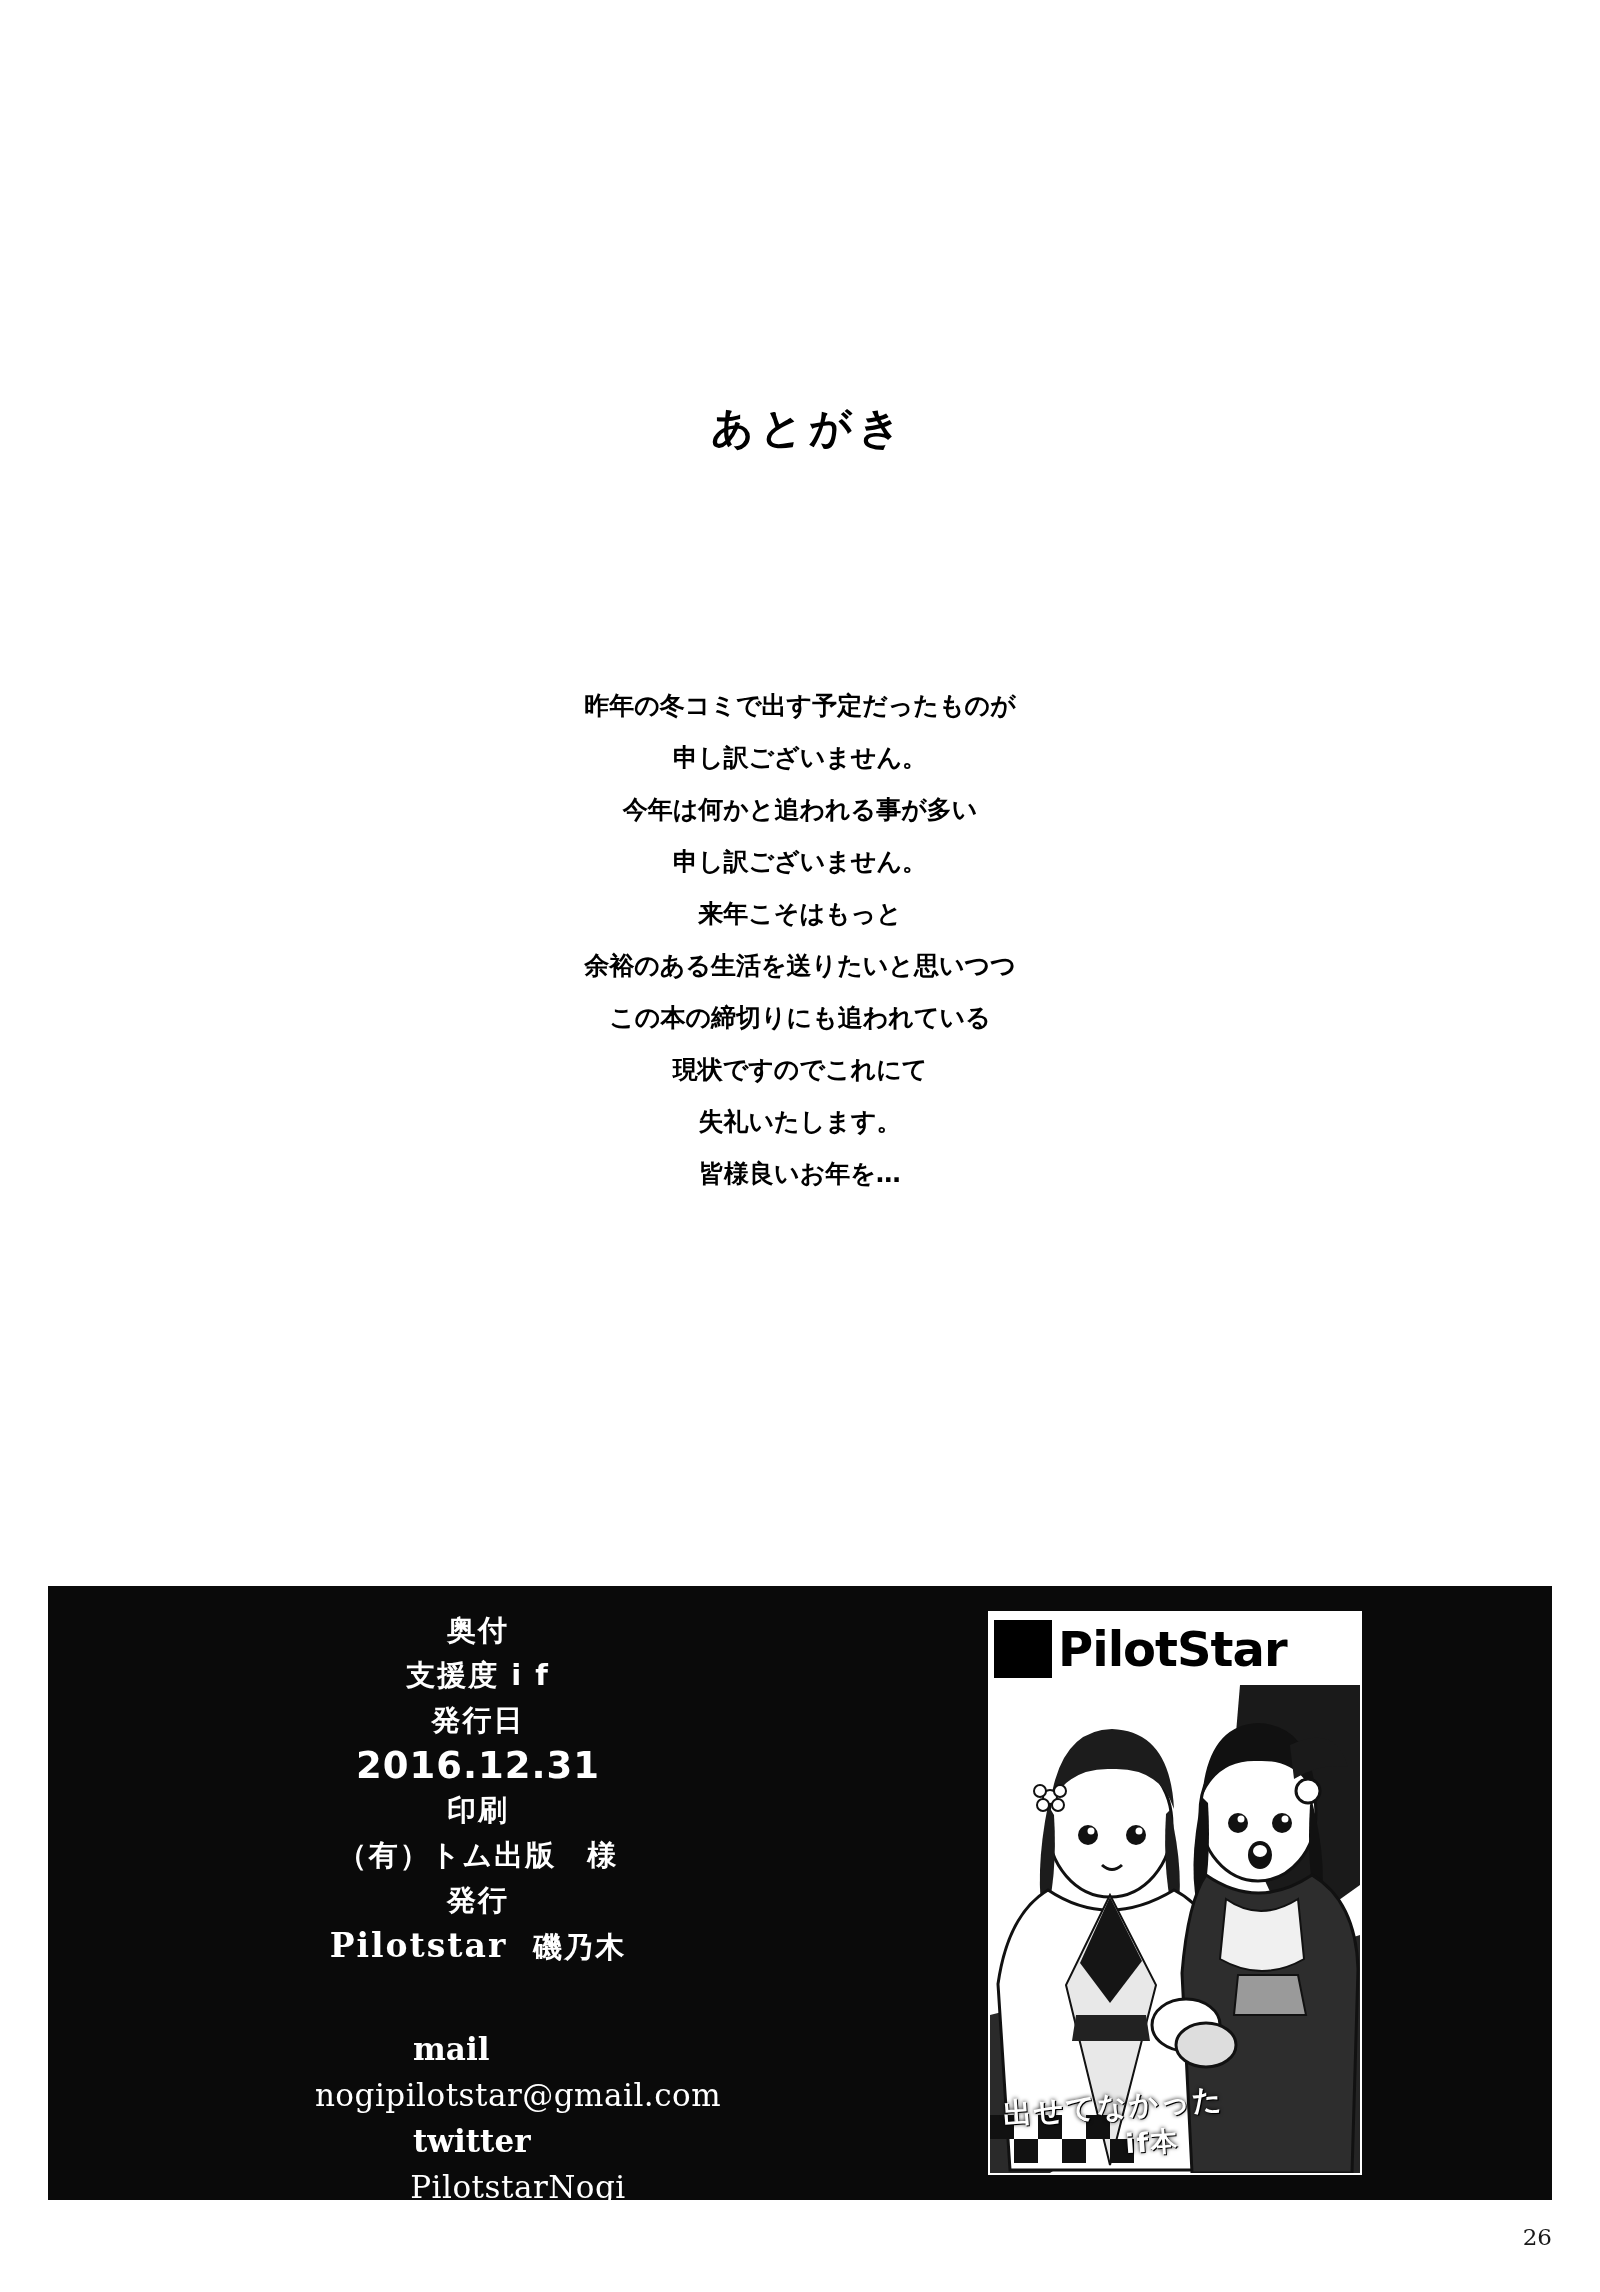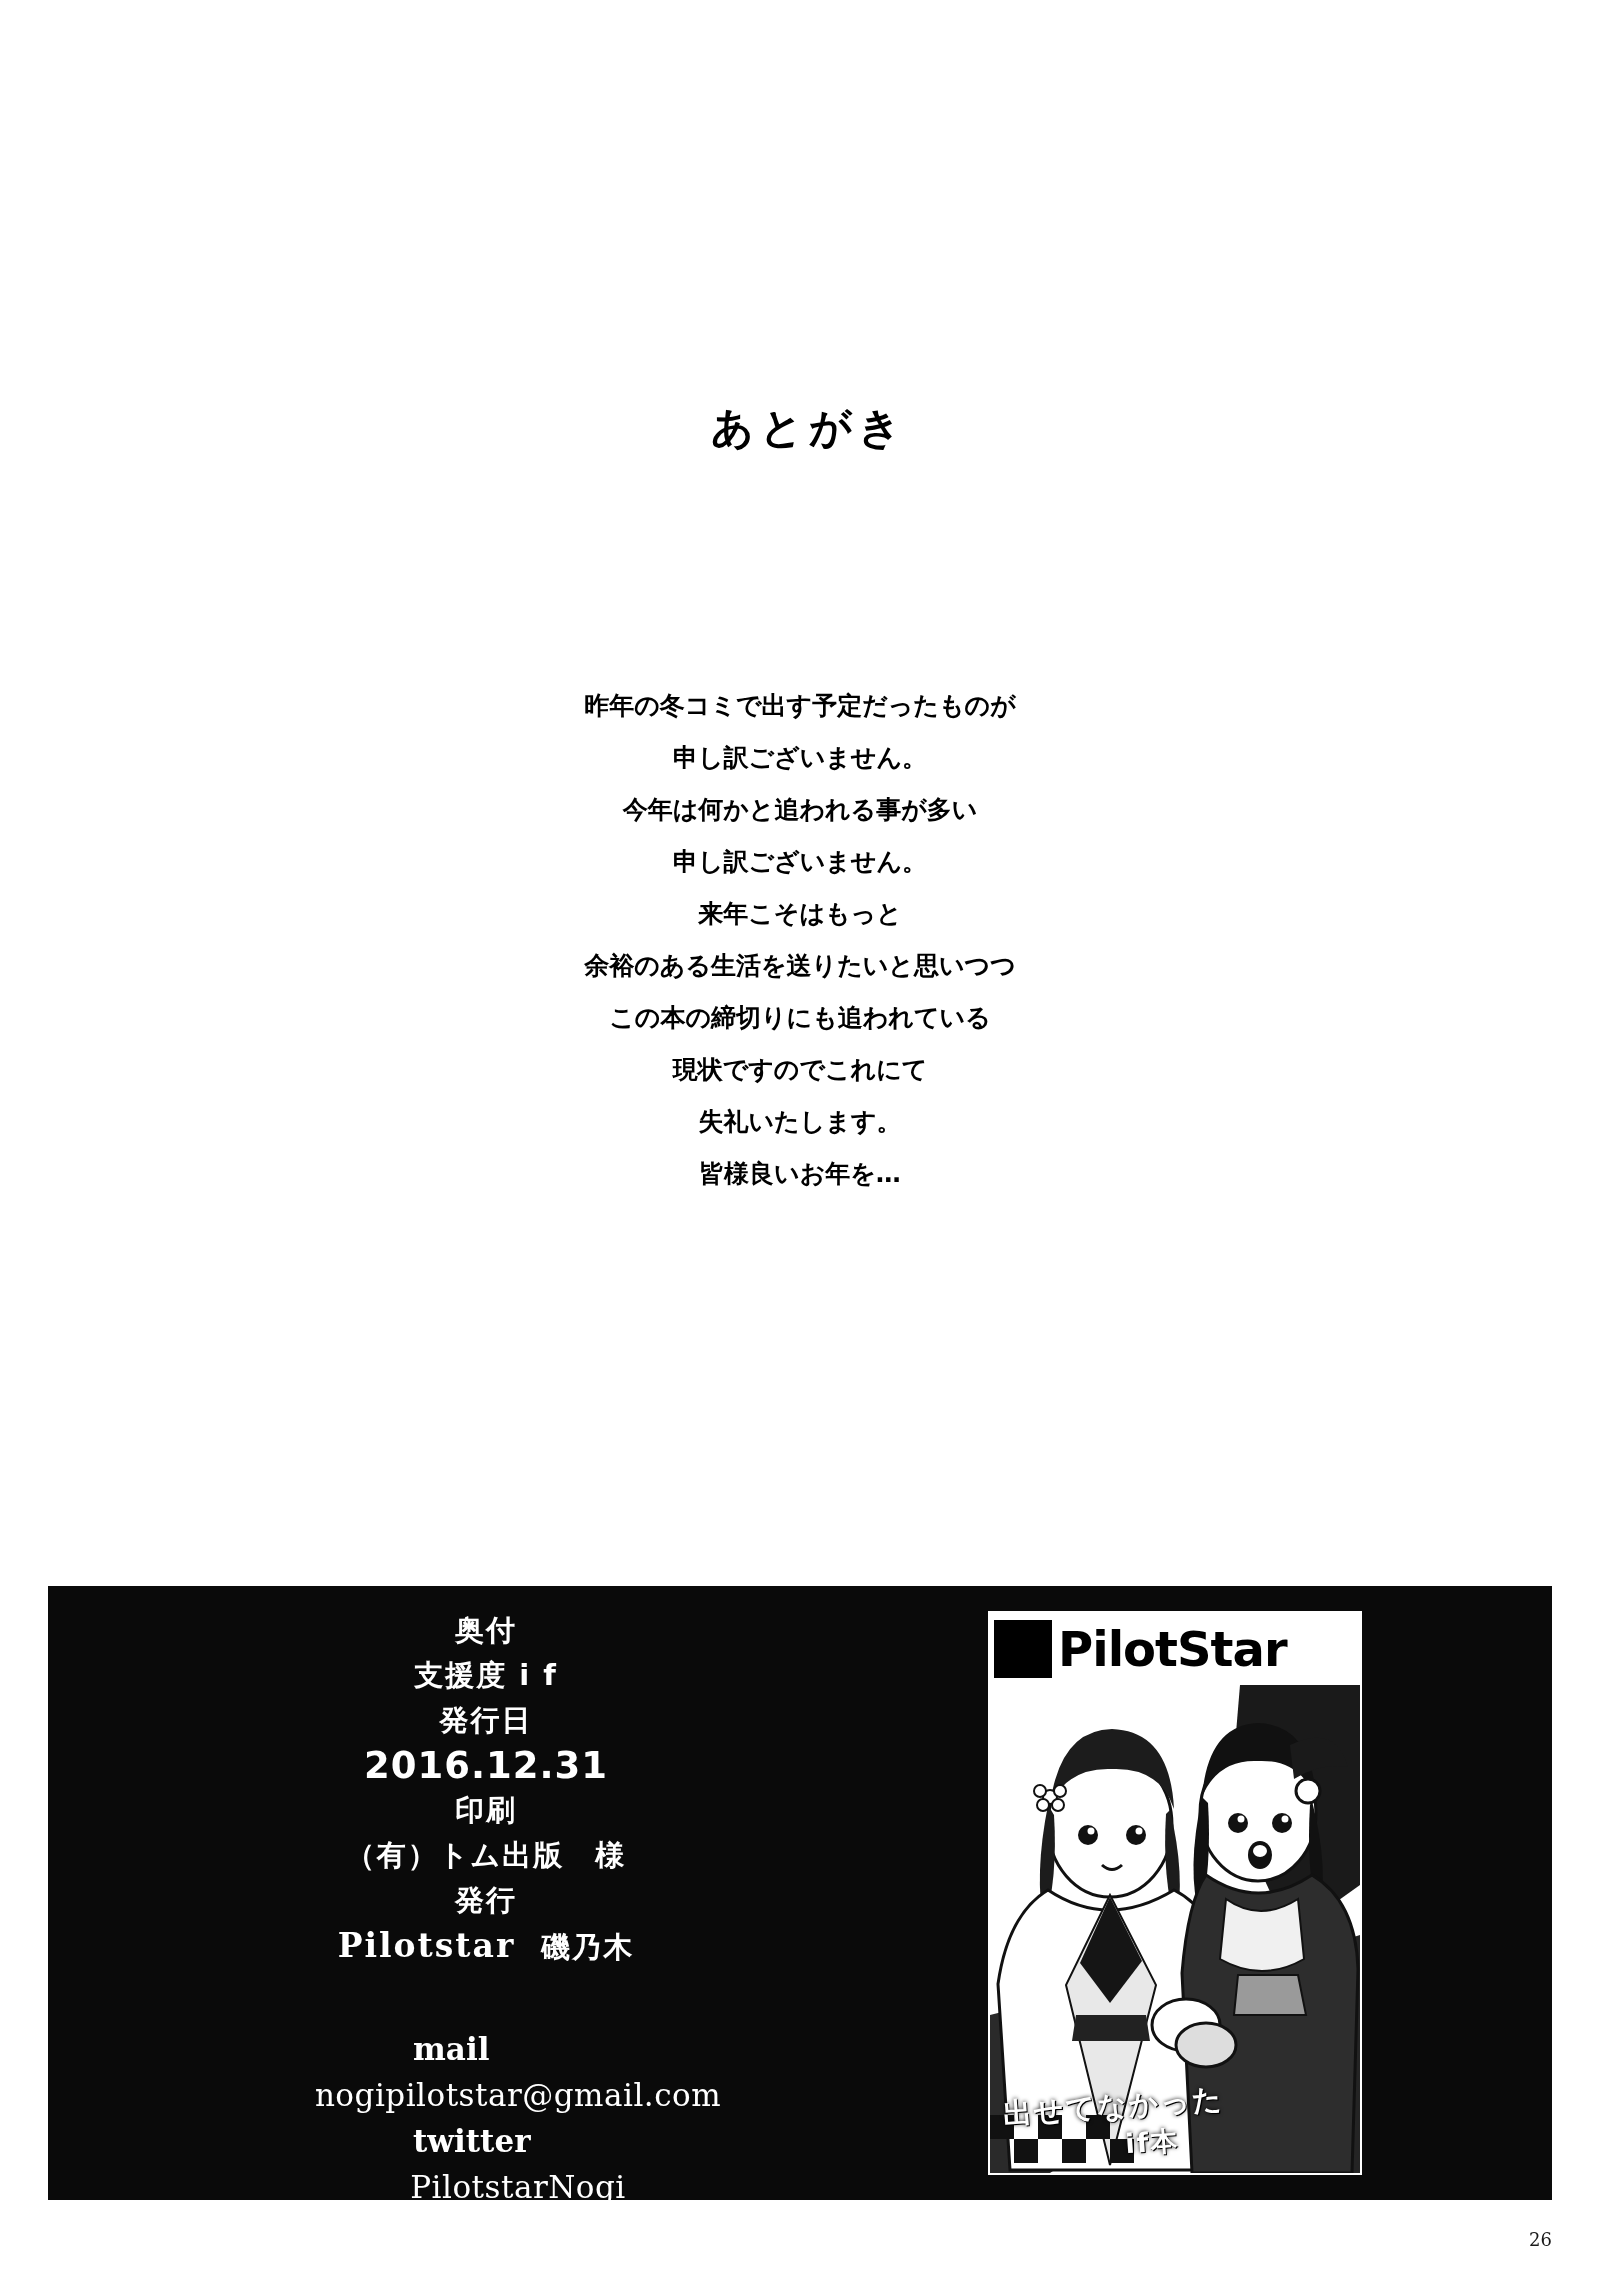--- a/index.html
+++ b/index.html
@@ -52,21 +52,21 @@
     top: 1586px;
     width: 1504px;
     height: 614px;
     background: #0a0a0a;
     color: #ffffff;
     overflow: hidden;
   }
 
   #colophon-text {
     position: absolute;
-    left: 8px;
+    left: 0;
     top: 22px;
     width: 860px;
     text-align: center;
     font-size: 29px;
     font-weight: 700;
     line-height: 45px;
     letter-spacing: 2px;
   }
   #colophon-text .ln { display: block; white-space: nowrap; }
   #colophon-text .big {
@@ -155,21 +155,21 @@
     display: block;
     margin-left: 120px;
     font-size: 27px;
   }
 
   
   #page-number {
     position: absolute;
     right: 48px;
     bottom: 42px;
-    font-size: 18px;
+    font-size: 23px;
     font-family: "DejaVu Serif", "Liberation Serif", serif;
     color: #1a1a1a;
   }
 </style>
 </head>
 <body>
 
 <div id="afterword-title">あとがき</div>
 
 <div id="afterword-body">

